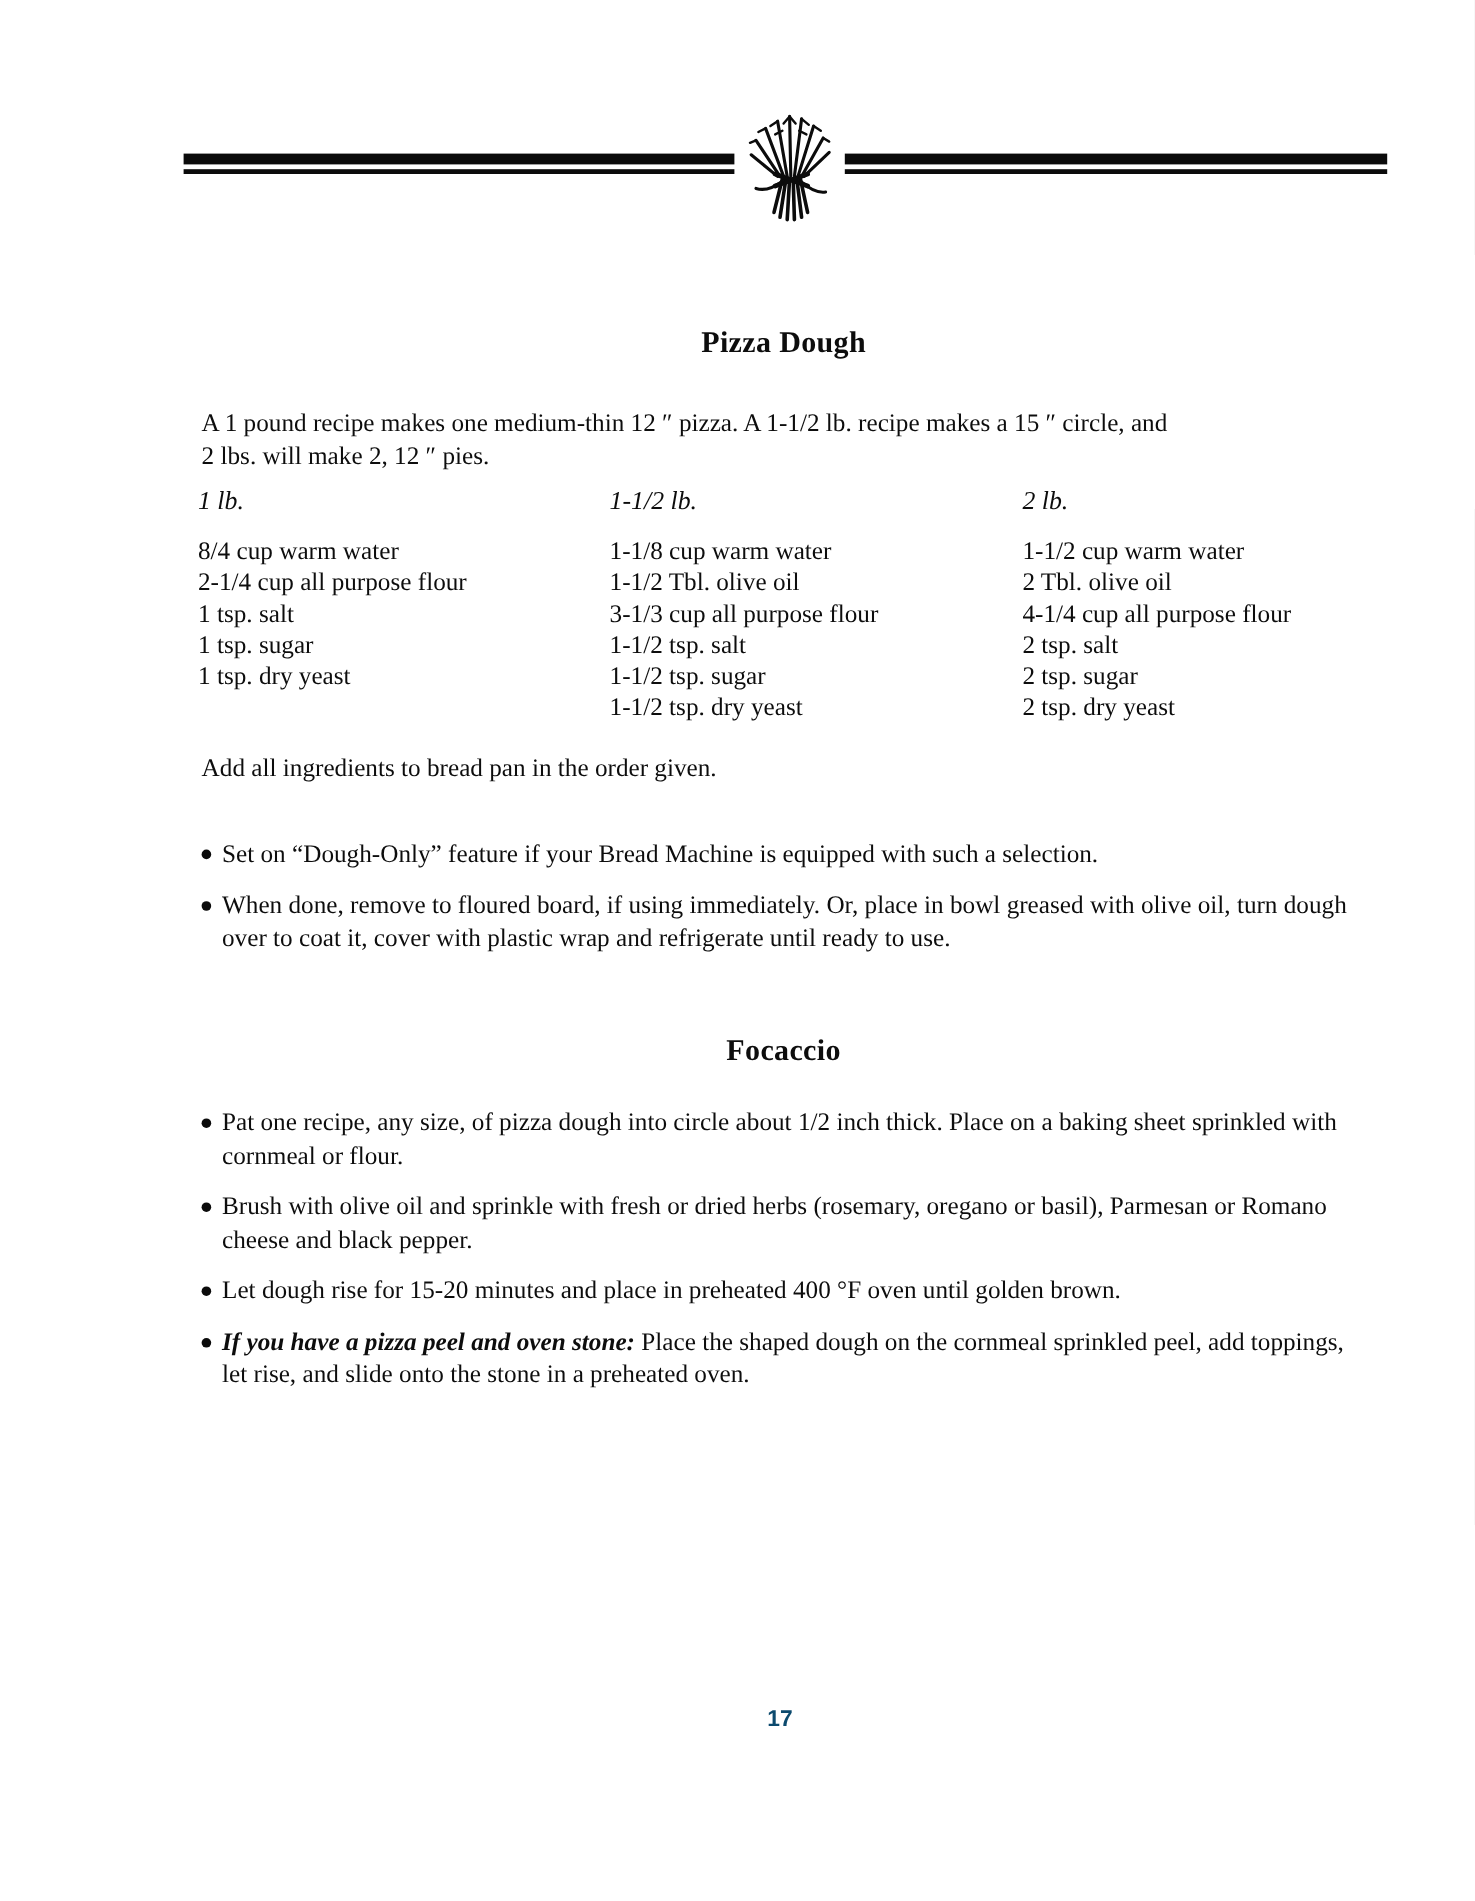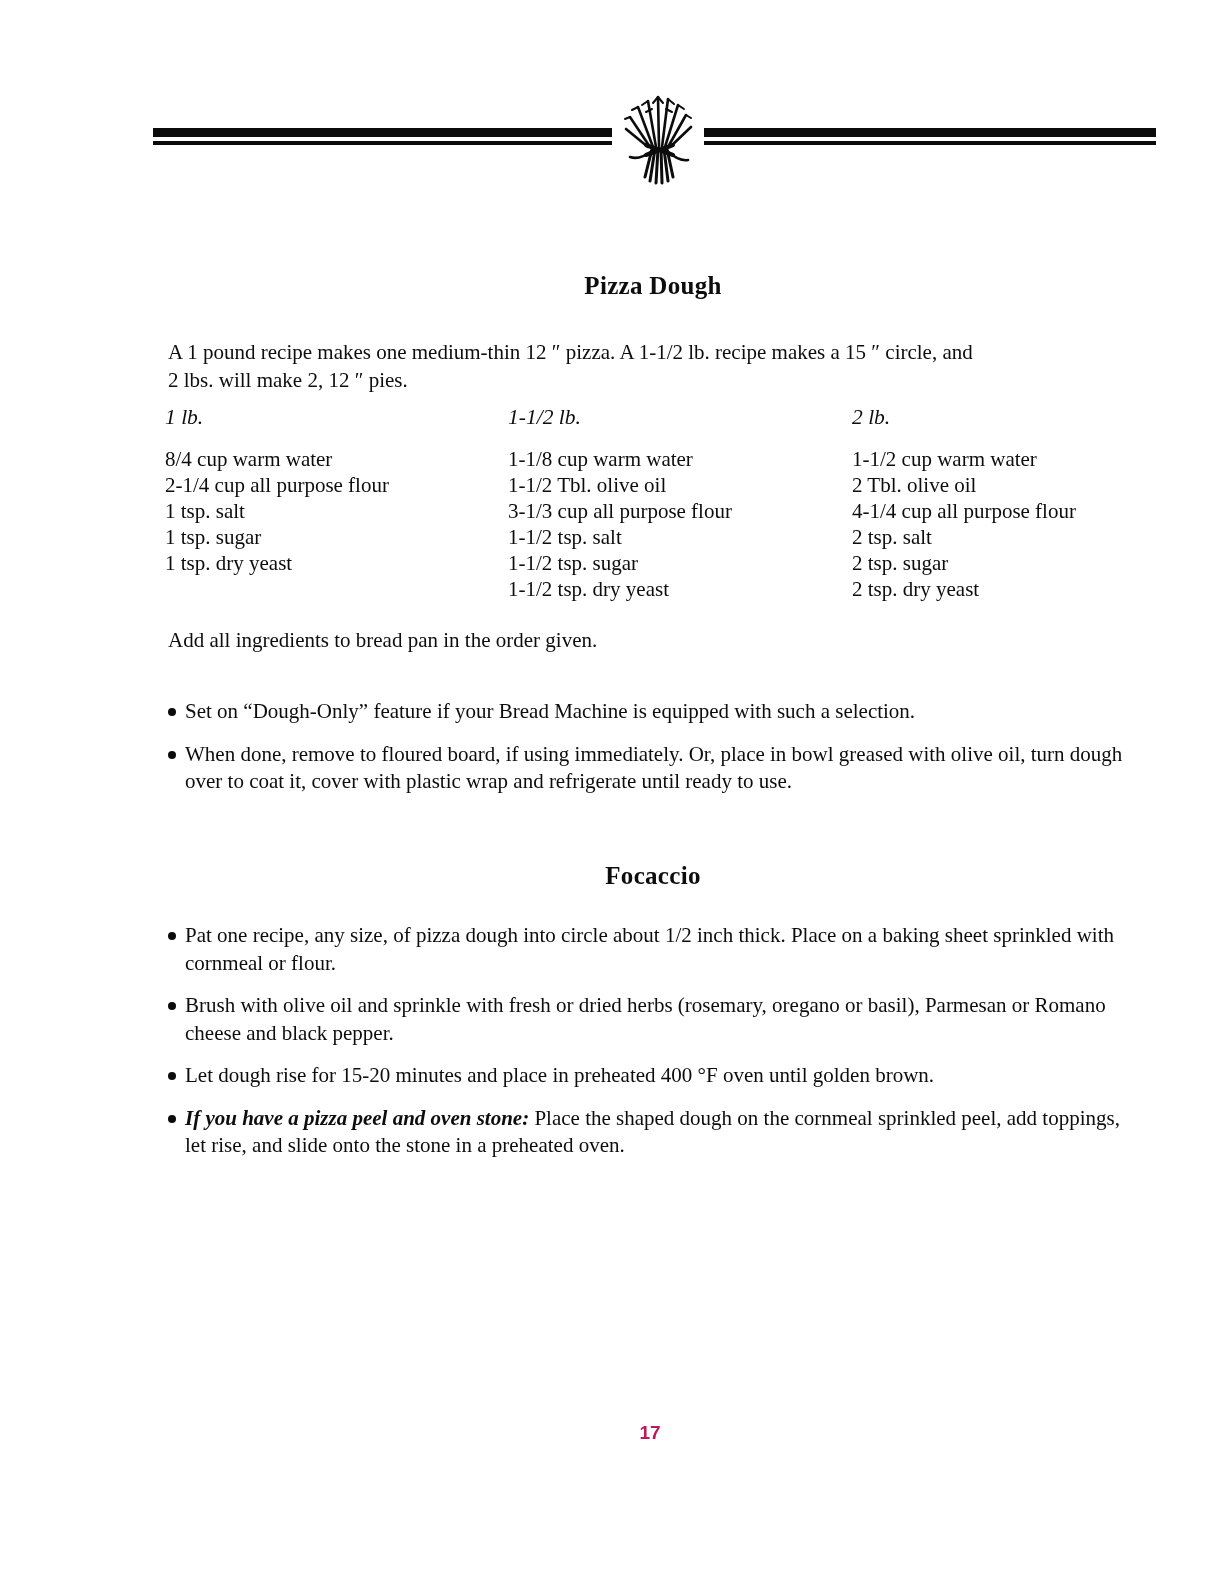--- a/index.html
+++ b/index.html
@@ -41,21 +41,21 @@
   .bullet{display:flex;margin-bottom:15px;}
   .bullet .dot{
     flex:0 0 auto;width:8px;height:8px;border-radius:50%;
     background:#0b0b0b;margin:10px 9px 0 0;
   }
   .bullet .btext{flex:1;font-size:21px;line-height:27.5px;}
   .bullet .lead{font-weight:bold;font-style:italic;}
   .page-number{
     position:absolute;top:1422px;left:165px;width:970px;
     text-align:center;font-family:"Liberation Sans","DejaVu Sans",sans-serif;
-    font-weight:bold;font-size:19px;color:#be185d;
+    font-weight:bold;font-size:19px;color:#0c4a6e;
   }
 </style>
 </head>
 <body>
 
 <div class="page">
 
   <div class="rule-wrap">
     <div class="rule">
       <div class="bar-thick"></div>

